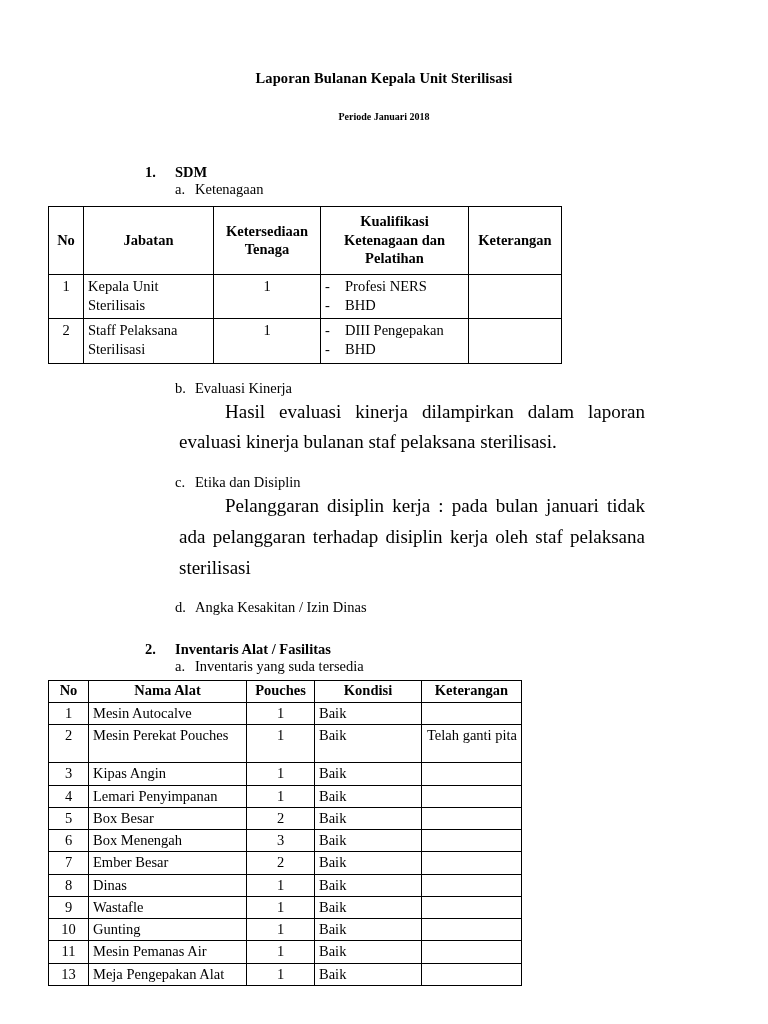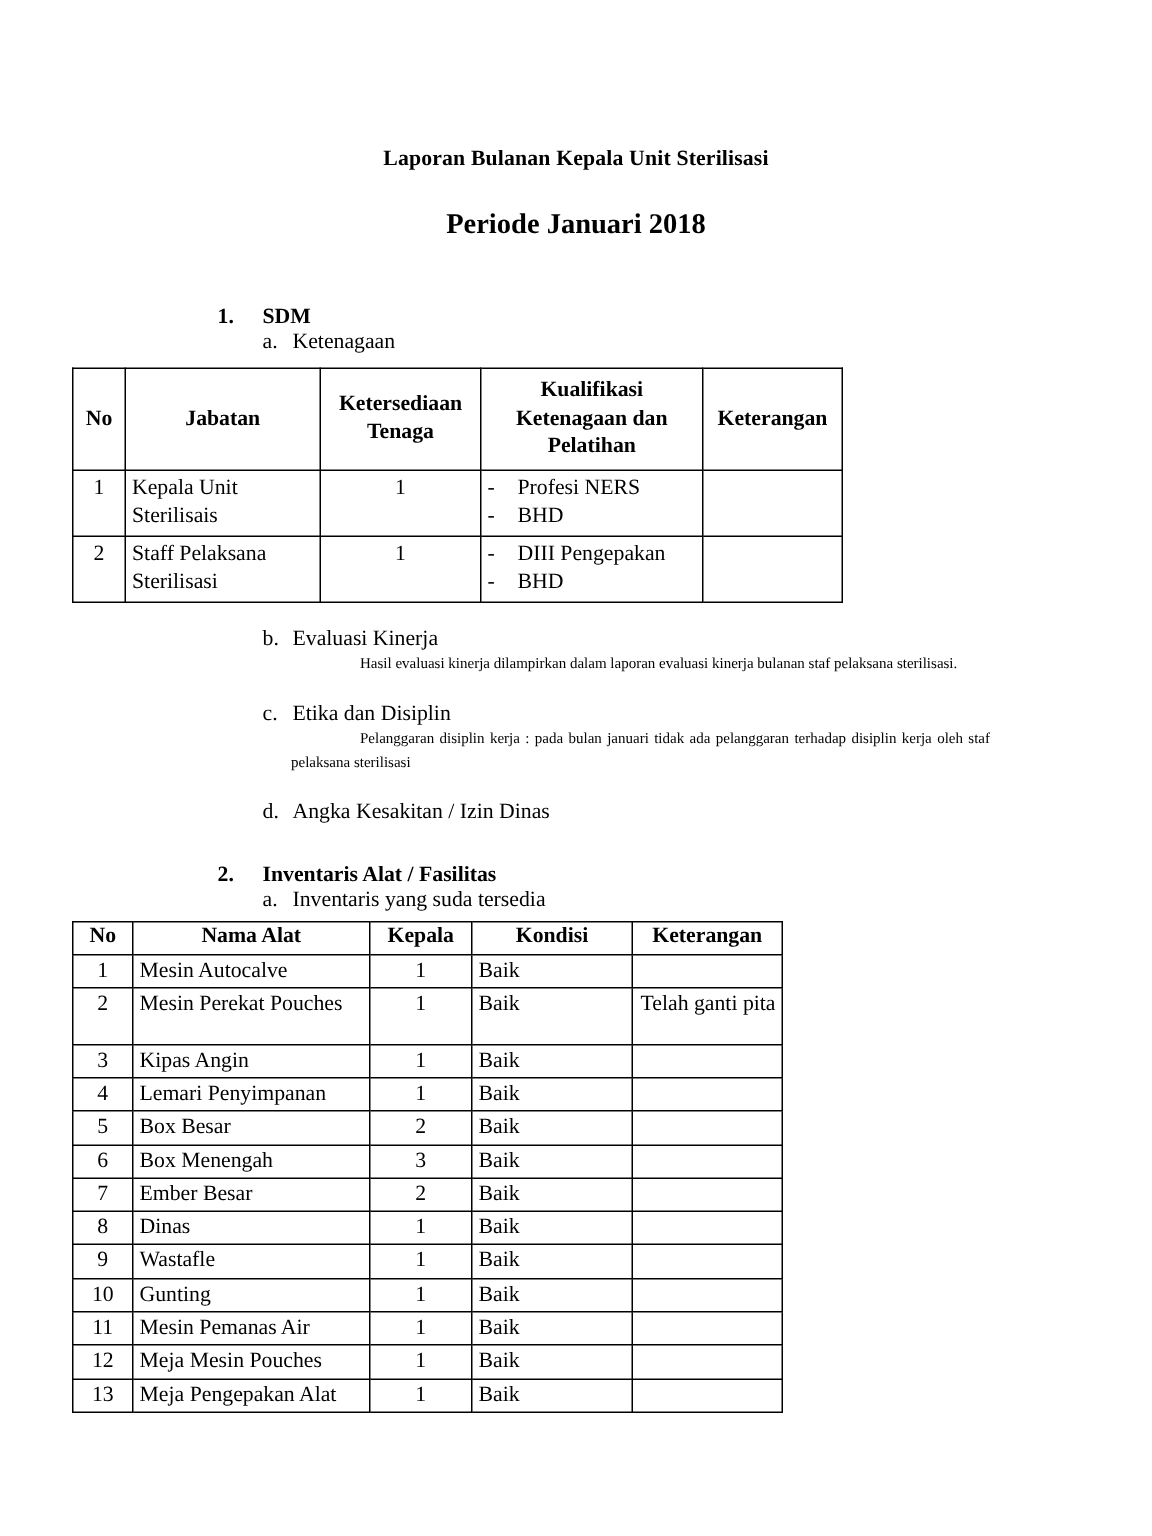--- a/index.html
+++ b/index.html
@@ -17,31 +17,31 @@
   .page {
     position: relative;
     width: 768px;
     height: 1024px;
     box-sizing: border-box;
     padding: 0;
   }
 
   
   .title-block {
-    margin-top: 98px;
+    margin-top: 70px;
     text-align: center;
   }
   .doc-title {
     font-size: 14.5px;
     font-weight: bold;
     letter-spacing: 0.1px;
     line-height: 1.2;
   }
   .doc-subtitle {
-    font-size: 19px;
+    font-size: 10px;
     font-weight: bold;
     margin-top: 24px;
     line-height: 1.2;
   }
 
   
   .section {
     margin-left: 145px;
     margin-right: 60px;
   }
@@ -69,25 +69,25 @@
     align-items: baseline;
   }
   .sub-letter {
     width: 20px;
     flex: 0 0 20px;
   }
   .sub-title {
     flex: 1;
   }
   .para {
-    font-size: 10px;
+    font-size: 19px;
     text-align: justify;
     text-indent: 46px;
     line-height: 1.62;
-    margin-left: 19px;
+    margin-left: 4px;
     margin-right: 0;
     width: 466px;
   }
   .gap-md { height: 16px; }
   .gap-lg { height: 25px; }
 
   
   table {
     border-collapse: collapse;
     font-size: 14.5px;
@@ -304,21 +304,21 @@
       <col style="width:40px">
       <col style="width:158px">
       <col style="width:68px">
       <col style="width:107px">
       <col style="width:100px">
     </colgroup>
     <thead>
       <tr>
         <th>No</th>
         <th>Nama Alat</th>
-        <th>Kepala</th>
+        <th>Pouches</th>
         <th>Kondisi</th>
         <th>Keterangan</th>
       </tr>
     </thead>
     <tbody>
         <tr>
           <td class="c-no">1</td>
           <td>Mesin Autocalve</td>
           <td class="c-qty">1</td>
           <td class="c-cond">Baik</td>
@@ -388,27 +388,20 @@
           <td class="c-note"></td>
         </tr>
         <tr>
           <td class="c-no">11</td>
           <td>Mesin Pemanas Air</td>
           <td class="c-qty">1</td>
           <td class="c-cond">Baik</td>
           <td class="c-note"></td>
         </tr>
         <tr>
-          <td class="c-no">12</td>
-          <td>Meja Mesin Pouches</td>
-          <td class="c-qty">1</td>
-          <td class="c-cond">Baik</td>
-          <td class="c-note"></td>
-        </tr>
-        <tr>
           <td class="c-no">13</td>
           <td>Meja Pengepakan Alat</td>
           <td class="c-qty">1</td>
           <td class="c-cond">Baik</td>
           <td class="c-note"></td>
         </tr>
       </tbody>
   </table>
 
 </div>

